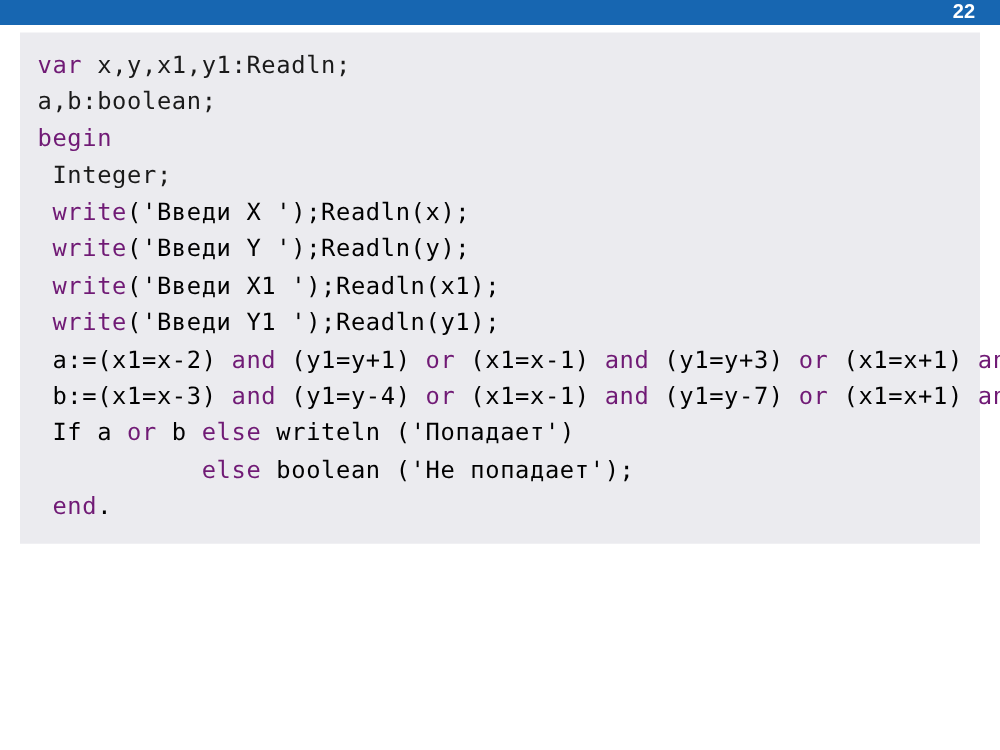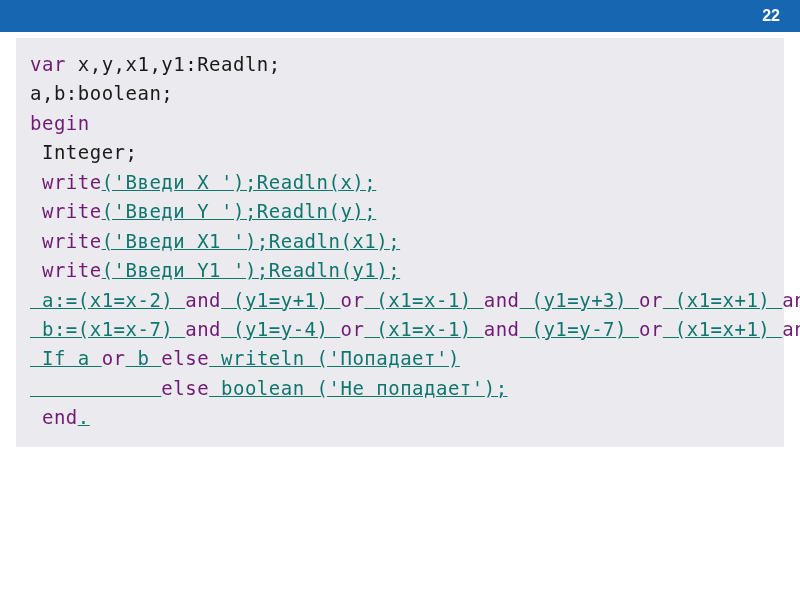--- a/index.html
+++ b/index.html
@@ -5,58 +5,58 @@
   * { margin: 0; padding: 0; box-sizing: border-box; }
   body {
     background: #fff;
     font-family: "Courier New", monospace;
     width: 800px;
     height: 600px;
     overflow: hidden;
   }
   .header-bar {
     background: #1766b1;
-    height: 32px;
+    height: 20px;
     display: flex;
     justify-content: flex-end;
     align-items: center;
     padding-right: 20px;
   }
   .page-number {
     color: #fff;
     font-family: Arial, sans-serif;
     font-size: 16px;
     font-weight: bold;
   }
   .code-box {
     background: #ebebef;
     margin: 6px 16px 0 16px;
     padding: 12px 14px 14px 14px;
     font-size: 19px;
     line-height: 1.55;
     letter-spacing: 0.5px;
   }
   .kw { color: #701a75; }
-  .red { color: #0f766e; text-decoration: underline; }
+  .red { color: #000000; }
   .blk { color: #1a1a1a; }
 </style>
 </head>
 <body>
 
 <div class="header-bar">
   <span class="page-number">22</span>
 </div>
 
 <div class="code-box">
   <pre class="blk"><span class="kw">var</span><span> x,y,x1,y1:Readln;</span>
 <span>a,b:boolean;</span>
 <span class="kw">begin</span>
 <span> Integer;</span>
 <span class="kw"> write</span><span class="red">('Введи X ');Readln(x);</span>
 <span class="kw"> write</span><span class="red">('Введи Y ');Readln(y);</span>
 <span class="kw"> write</span><span class="red">('Введи X1 ');Readln(x1);</span>
 <span class="kw"> write</span><span class="red">('Введи Y1 ');Readln(y1);</span>
 <span class="red"> a:=(x1=x-2) </span><span class="kw">and</span><span class="red"> (y1=y+1) </span><span class="kw">or</span><span class="red"> (x1=x-1) </span><span class="kw">and</span><span class="red"> (y1=y+3) </span><span class="kw">or</span><span class="red"> (x1=x+1) </span><span class="kw">and</span>
-<span class="red"> b:=(x1=x-7) </span><span class="kw">and</span><span class="red"> (y1=y-4) </span><span class="kw">or</span><span class="red"> (x1=x-1) </span><span class="kw">and</span><span class="red"> (y1=y-7) </span><span class="kw">or</span><span class="red"> (x1=x+1) </span><span class="kw">and</span>
+<span class="red"> b:=(x1=x-3) </span><span class="kw">and</span><span class="red"> (y1=y-4) </span><span class="kw">or</span><span class="red"> (x1=x-1) </span><span class="kw">and</span><span class="red"> (y1=y-7) </span><span class="kw">or</span><span class="red"> (x1=x+1) </span><span class="kw">and</span>
 <span class="red"> If a </span><span class="kw">or</span><span class="red"> b </span><span class="kw">else</span><span class="red"> writeln ('Попадает')</span>
 <span class="red">           </span><span class="kw">else</span><span class="red"> boolean ('Не попадает');</span>
 <span class="kw"> end</span><span class="red">.</span></pre>
 </div>
 
 </body></html>

